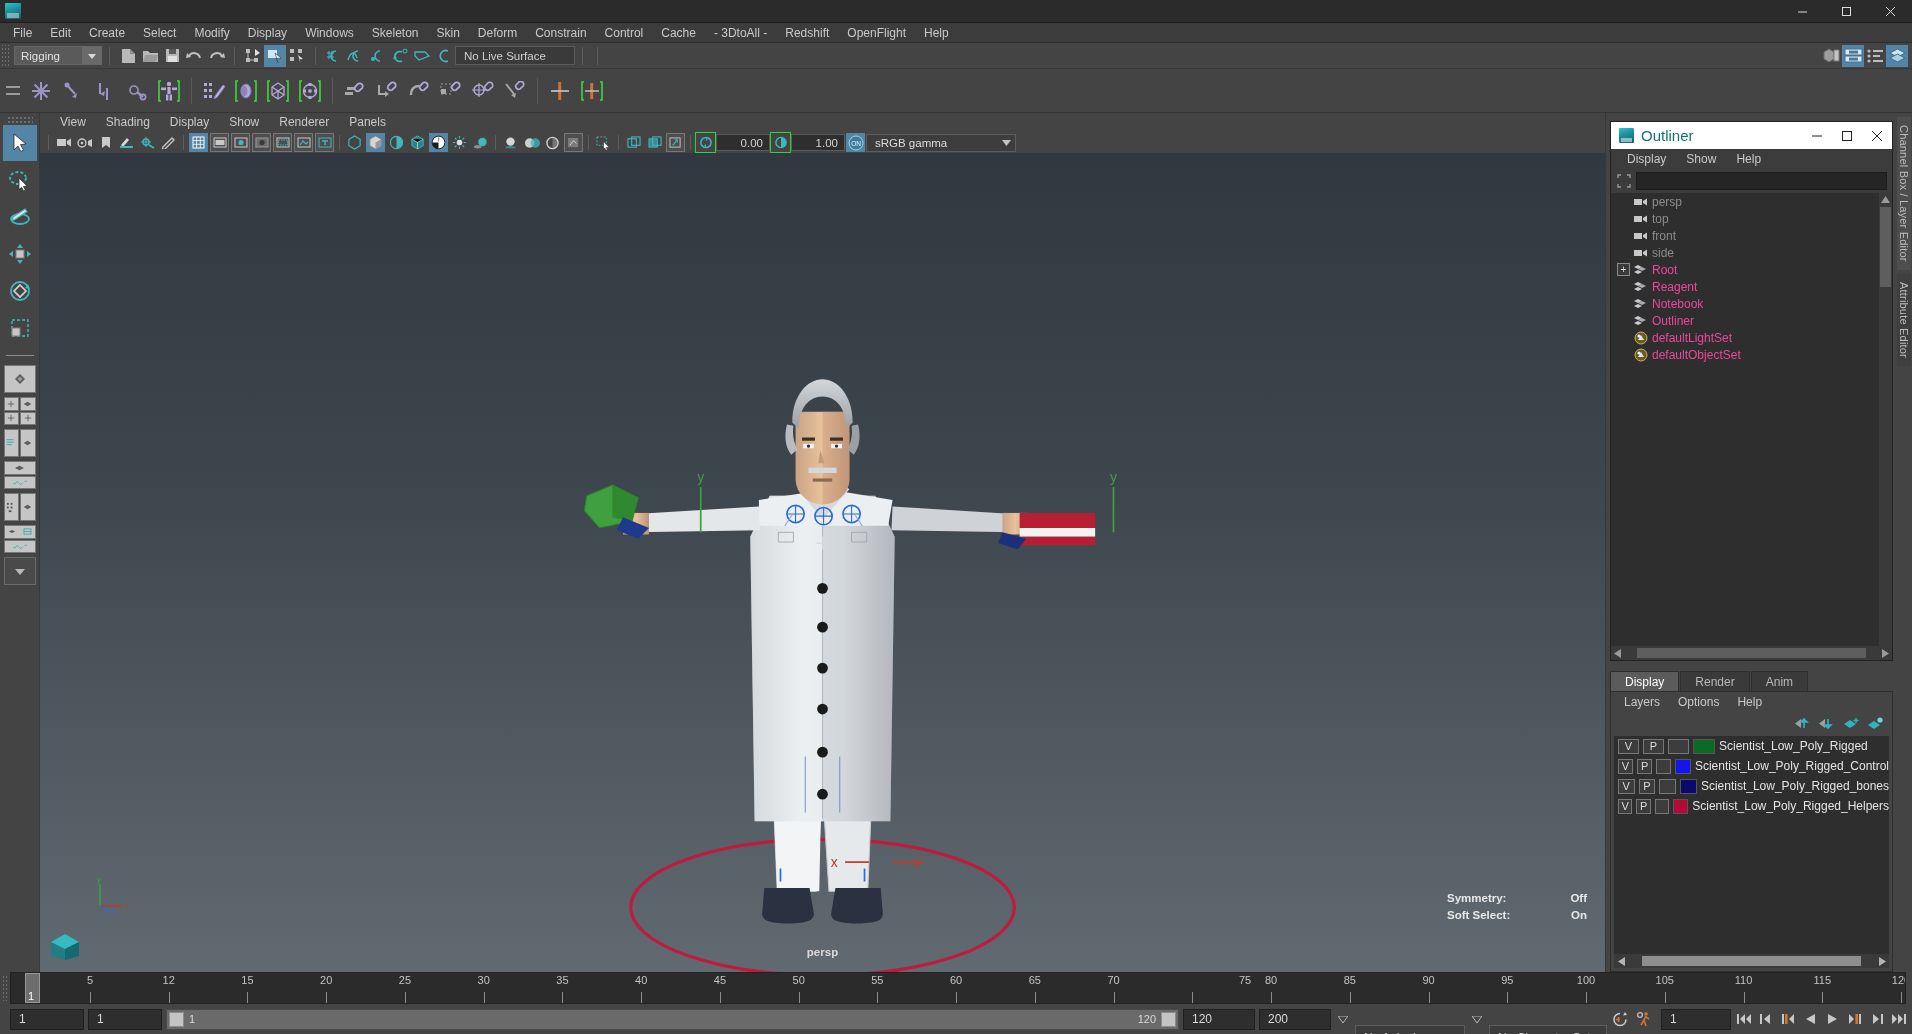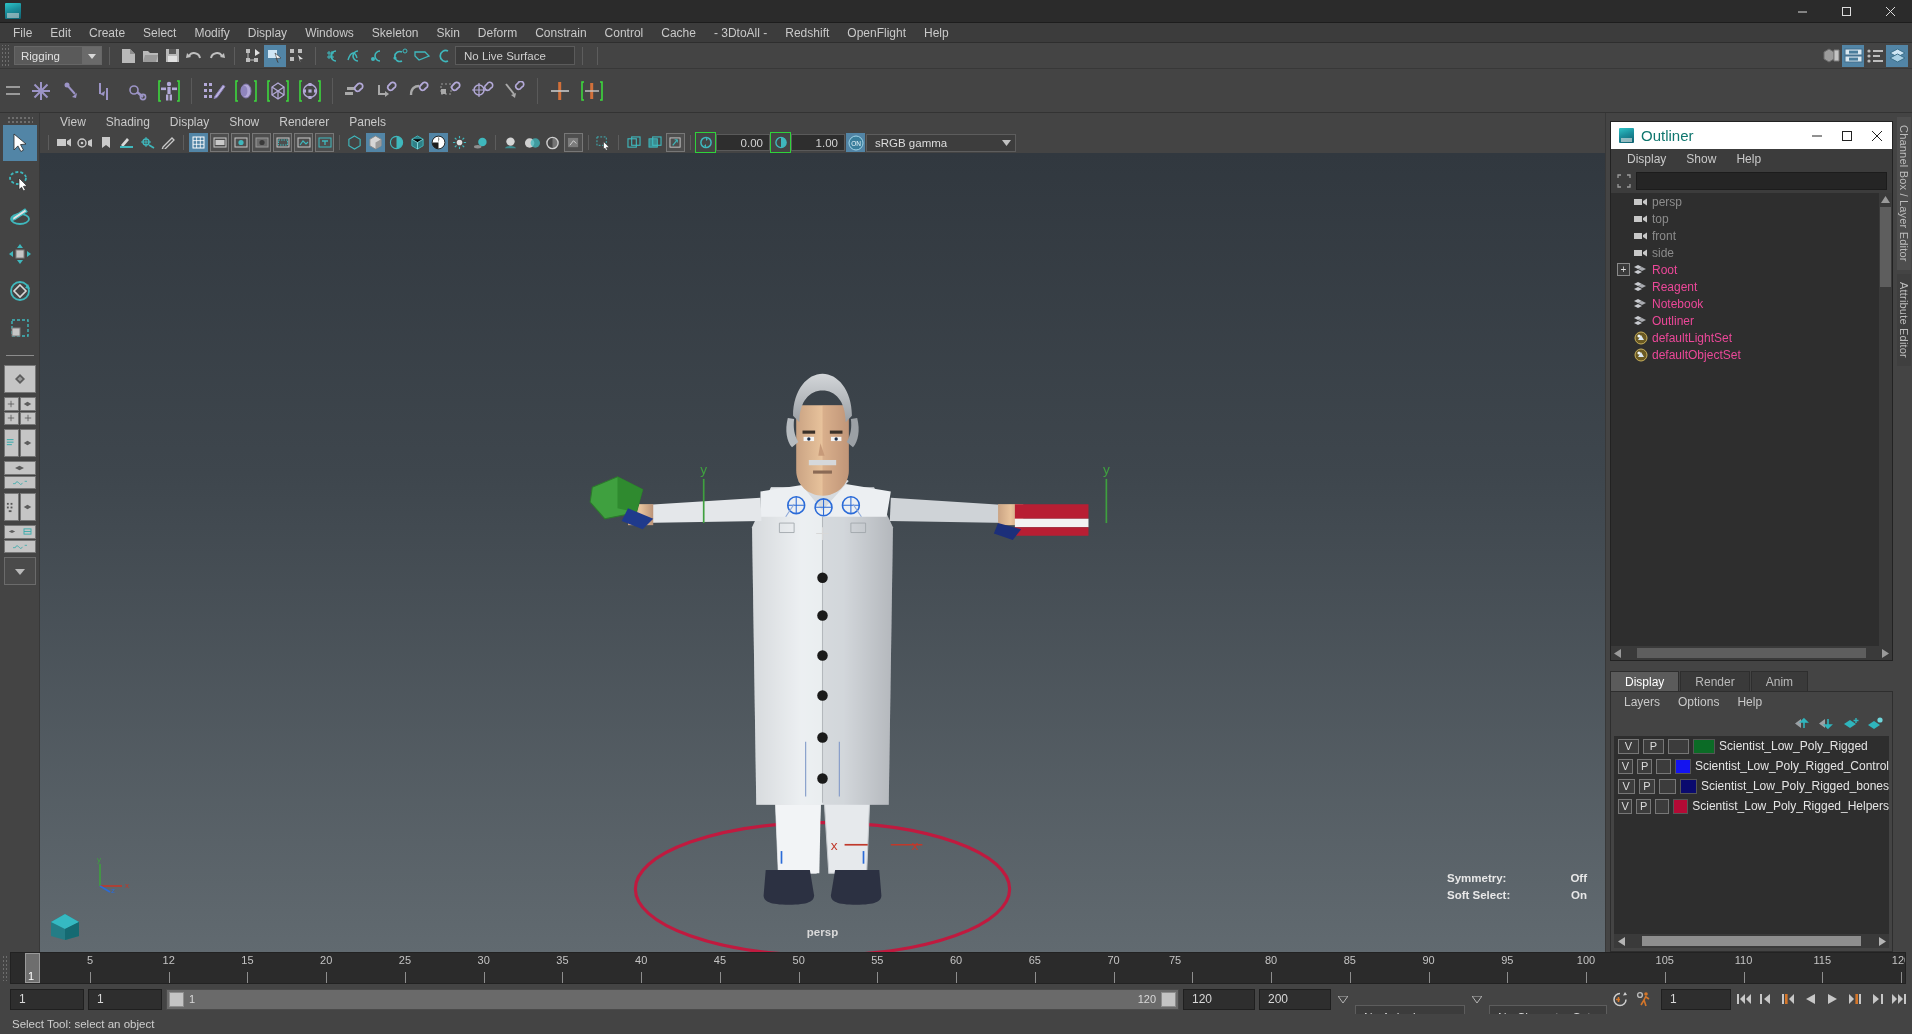--- a/index.html
+++ b/index.html
@@ -1374,21 +1374,21 @@
           <div class="tl-lbl" style="left: 787.647px;">50</div>
           <div class="tl-tick" style="left: 866.387px;"></div>
           <div class="tl-lbl" style="left: 866.387px;">55</div>
           <div class="tl-tick" style="left: 945.126px;"></div>
           <div class="tl-lbl" style="left: 945.126px;">60</div>
           <div class="tl-tick" style="left: 1023.87px;"></div>
           <div class="tl-lbl" style="left: 1023.87px;">65</div>
           <div class="tl-tick" style="left: 1102.61px;"></div>
           <div class="tl-lbl" style="left: 1102.61px;">70</div>
           <div class="tl-tick" style="left: 1181.34px;"></div>
-          <div class="tl-lbl" style="left: 1164px;">75</div>
+          <div class="tl-lbl" style="left: 1234px;">75</div>
           <div class="tl-tick" style="left: 1260.08px;"></div>
           <div class="tl-lbl" style="left: 1260.08px;">80</div>
           <div class="tl-tick" style="left: 1338.82px;"></div>
           <div class="tl-lbl" style="left: 1338.82px;">85</div>
           <div class="tl-tick" style="left: 1417.56px;"></div>
           <div class="tl-lbl" style="left: 1417.56px;">90</div>
           <div class="tl-tick" style="left: 1496.3px;"></div>
           <div class="tl-lbl" style="left: 1496.3px;">95</div>
           <div class="tl-tick" style="left: 1575.04px;"></div>
           <div class="tl-lbl" style="left: 1575.04px;">100</div>
@@ -1492,16 +1492,13 @@
               <path d="M1 1v10l5-5z" fill="#c7c7c7"></path>
               <path d="M7 1v10l5-5z" fill="#c7c7c7"></path>
               <rect x="13" y="1" width="2" height="10" fill="#c7c7c7"></rect>
             </svg>
         </div>
       </div>
     </div>
   </div>
 
 
-  <div class="helpline">
-    <span>Select Tool: select an object</span>
-  </div>
 </div>
 
 </body></html>

